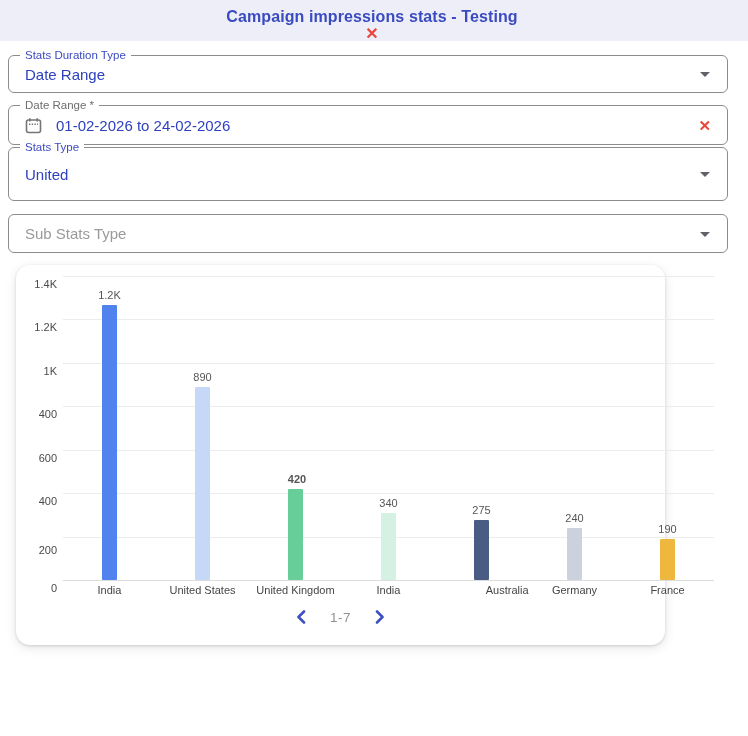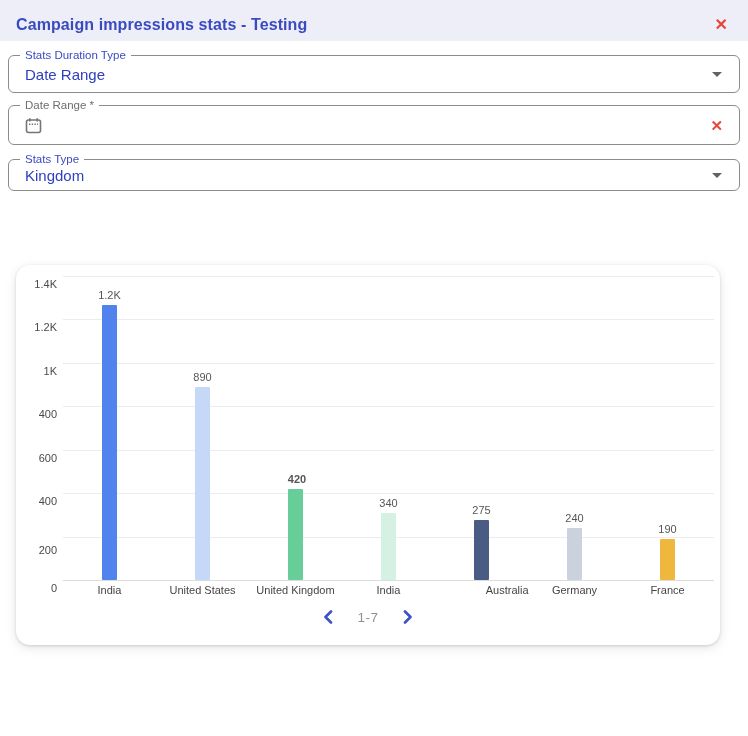--- a/index.html
+++ b/index.html
@@ -8,33 +8,34 @@
     font-family:"Liberation Sans", sans-serif;
     background:#ffffff;
     position:relative;
     overflow:hidden;
   }
   
   .modal-header {
     height:41px; background:#EDEEF7;
     display:flex; align-items:center; justify-content:space-between;
     padding:8px 20px 0 16px;
+    flex-direction:column;
   }
   .modal-title { color:#3A4BC0; font-size:16px; font-weight:700; letter-spacing:.1px; }
   .close-btn { color:#E8483C; font-size:16px; font-weight:700; cursor:pointer; line-height:1; }
   
-  .form-area { padding:14px 8px 0 8px; }
+  .form-area { padding:14px 20px 0 8px; }
   .field {
     position:relative; border:1px solid #8C8C8C; border-radius:6px;
     background:#fff; display:flex; align-items:center;
     padding:0 16px; margin-bottom:12px;
   }
   .f1 { height:38px; }
-  .f2 { height:40px; margin-bottom:14px; }
-  .f3 { height:32px; margin-bottom:13px; }
+  .f2 { height:40px; margin-bottom:2px; }
+  .f3 { height:54px; margin-bottom:13px; }
   .f4 { height:39px; margin-bottom:0; }
   .field-label {
     position:absolute; top:-7px; left:11px; background:#fff;
     padding:0 5px; font-size:11.5px; line-height:13px; color:#3A4BC0; font-weight:500;
   }
   .field-label.grey { color:#6E6E6E; font-weight:400; }
   .field-value { font-size:15px; color:#2E40BE; font-weight:500; }
   .placeholder-text { font-size:15px; color:#9A9A9A; }
   .dd-arrow {
     position:absolute; right:17px; top:50%; margin-top:-2px;
@@ -42,21 +43,21 @@
     border-left:5px solid transparent; border-right:5px solid transparent;
     border-top:5px solid #5F6368; cursor:pointer;
   }
   .clear-x {
     position:absolute; right:16px; top:50%; transform:translateY(-50%);
     color:#E8483C; font-size:15px; font-weight:700; cursor:pointer; line-height:1;
   }
   .cal-icon { margin-right:14px; display:flex; cursor:pointer; }
   
   .chart-card {
-    position:absolute; left:16px; top:265px; width:704px; height:380px;
+    position:absolute; left:16px; top:265px; width:649px; height:380px;
     background:#fff; border-radius:14px;
     box-shadow:0 1px 3px rgba(0,0,0,.14), 0 3px 12px rgba(0,0,0,.10);
   }
   .plot-area { position:absolute; left:47px; top:11px; width:651px; height:304px; }
   .gridline { position:absolute; left:0; width:100%; height:1px; background:#ECECEC; }
   .gridline.axisline { background:#DCDCDC; }
   .ytick {
     position:absolute; left:-44px; width:38px; text-align:right;
     font-size:11px; color:#4A4A4A; line-height:12px;
   }
@@ -96,29 +97,34 @@
   <div class="field f2">
     <span class="field-label grey">Date Range *</span>
     <span class="cal-icon">
       <svg width="17" height="17" viewBox="0 0 17 17" fill="none">
         <rect x="1.5" y="3" width="14" height="12.5" rx="2" stroke="#757575" stroke-width="1.6"></rect>
         <line x1="4.8" y1="1.2" x2="4.8" y2="4.5" stroke="#757575" stroke-width="1.6"></line>
         <line x1="12.2" y1="1.2" x2="12.2" y2="4.5" stroke="#757575" stroke-width="1.6"></line>
         <line x1="4" y1="7.2" x2="13" y2="7.2" stroke="#757575" stroke-width="1.4" stroke-dasharray="1.4 1.3"></line>
       </svg>
     </span>
+    <span class="field-value">01-02-2026 to 24-02-2026</span>
     <span class="clear-x">✕</span>
   </div>
 
   <div class="field f3">
     <span class="field-label">Stats Type</span>
-    <span class="field-value">Kingdom</span>
+    <span class="field-value">United</span>
     <span class="dd-arrow"></span>
   </div>
 
+  <div class="field f4">
+    <span class="placeholder-text">Sub Stats Type</span>
+    <span class="dd-arrow"></span>
+  </div>
 
 </div>
 
 <div class="chart-card">
   <div class="plot-area">
       <div class="gridline" style="top: 0px;"></div>
       <div class="ytick" style="top: 2px;">1.4K</div>
       <div class="gridline" style="top: 43.4286px;"></div>
       <div class="ytick" style="top: 45.4286px;">1.2K</div>
       <div class="gridline" style="top: 86.8571px;"></div>

